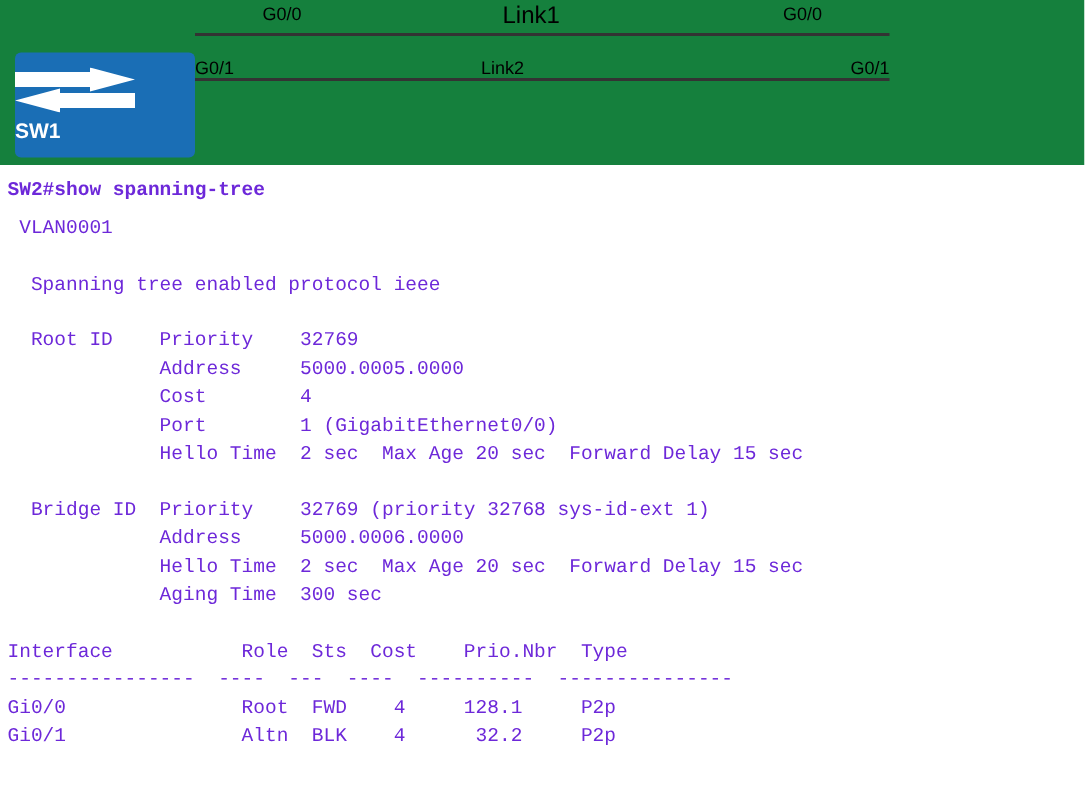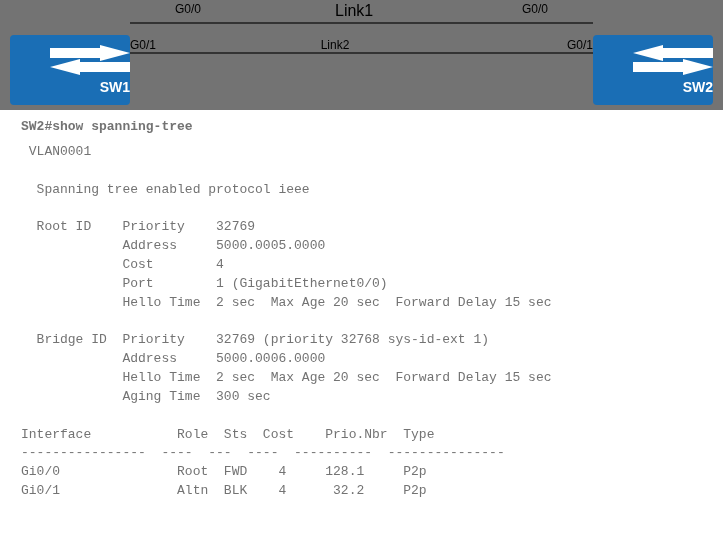--- a/index.html
+++ b/index.html
@@ -9,33 +9,33 @@
       background: #ffffff;
       font-family: Arial, sans-serif;
       overflow: hidden;
     }
 
     
     .diagram {
       width: 100%;
       height: 110px;
       position: relative;
-      background: #737373;
+      background: #15803d;
     }
 
     
     .switch-box {
       position: absolute;
       width: 120px;
       height: 70px;
       background: #1a6eb5;
       border-radius: 4px;
       display: flex;
       flex-direction: column;
-      align-items: flex-end;
+      align-items: flex-start;
       justify-content: center;
       bottom: 5px;
     }
     .switch-box.left { left: 10px; }
     .switch-box.right { right: 10px; }
 
     .switch-arrows {
       display: flex;
       gap: 2px;
       margin-bottom: 2px;
@@ -43,25 +43,25 @@
 
     .switch-label {
       color: white;
       font-weight: bold;
       font-size: 14px;
       margin-top: 2px;
     }
 
     
     .terminal {
-      padding: 8px 21px;
+      padding: 8px 5px;
       font-family: 'Courier New', Courier, monospace;
       font-size: 13px;
       line-height: 1.45;
-      color: #737373;
+      color: #6d28d9;
     }
 
     .cmd-line {
       font-weight: bold;
       margin-bottom: 6px;
     }
 
     pre {
       font-family: 'Courier New', Courier, monospace;
       font-size: 13px;
@@ -92,31 +92,20 @@
       <svg width="80" height="30" viewBox="0 0 80 30">
 
         <polygon points="0,3 50,3 50,0 80,8 50,16 50,13 0,13" fill="white"></polygon>
 
         <polygon points="80,17 30,17 30,14 0,22 30,30 30,27 80,27" fill="white"></polygon>
       </svg>
     </div>
     <div class="switch-label">SW1</div>
   </div>
 
-  <div class="switch-box right">
-    <div class="switch-arrows">
-      <svg width="80" height="30" viewBox="0 0 80 30">
-
-        <polygon points="80,3 30,3 30,0 0,8 30,16 30,13 80,13" fill="white"></polygon>
-
-        <polygon points="0,17 50,17 50,14 80,22 50,30 50,27 0,27" fill="white"></polygon>
-      </svg>
-    </div>
-    <div class="switch-label">SW2</div>
-  </div>
 
 </div>
 
 <div class="terminal">
   <div class="cmd-line">SW2#show spanning-tree</div>
   <pre> VLAN0001
 
   Spanning tree enabled protocol ieee
 
   Root ID    Priority    32769

